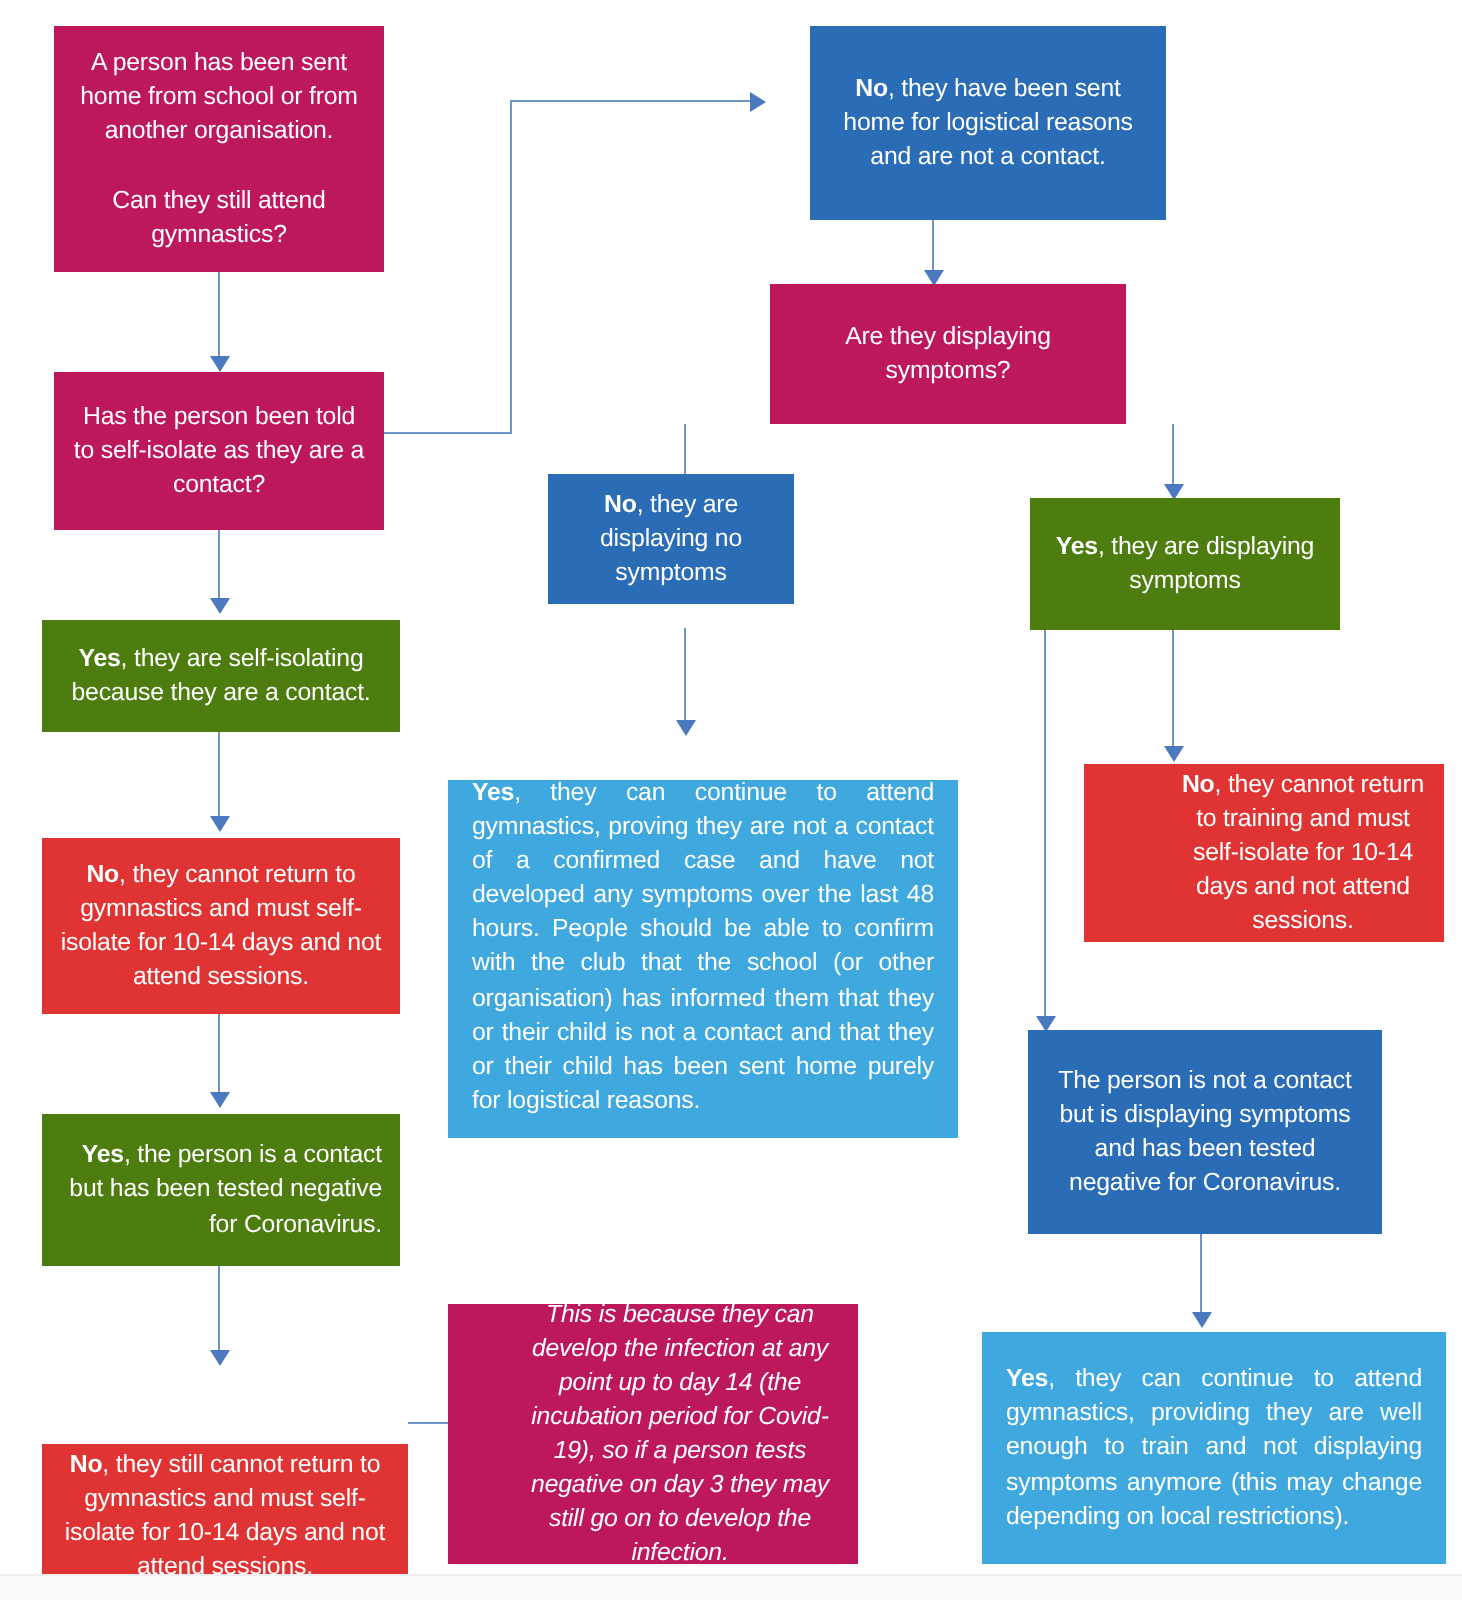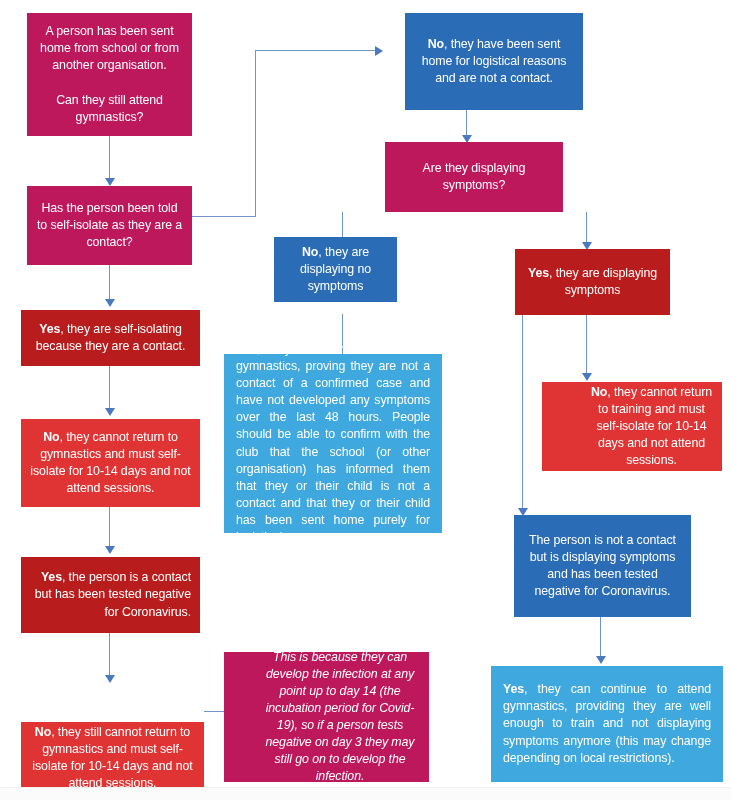--- a/index.html
+++ b/index.html
@@ -41,21 +41,21 @@
     font-size: 12.4px;
     letter-spacing: -0.1px;
     padding: 6px 9px;
   }
   .node .txt { display: block; width: 100%; }
   .node b { font-weight: 700; }
 
   .navy   { background: #be185d; }
   .blue   { background: #2a6cb5; }
   .lblue  { background: #3fa8de; }
-  .orange { background: #b91c1c; }
+  .orange { background: #4d7c0f; }
   .red    { background: #e03434; }
 
   .justify { text-align: justify; text-align-last: left; }
   .justify .txt { text-align: justify; }
   .italic { font-style: italic; }
 
   
   .conn {
     position: absolute;
     background: #6f94c8;
@@ -181,21 +181,21 @@
   <div class="node red" style="left:21px; top:722px; width:183px; height:72px;">
     <span class="txt">
       <b>No</b><span>, they still cannot return to gymnastics and must self-isolate for 10-14 days and not attend sessions.</span>
     </span>
   </div>
 
   <div class="node navy italic" style="left:224px; top:652px; width:205px; height:130px;padding-left:36px;">
     <span class="txt">This is because they can develop the infection at any point up to day 14 (the incubation period for Covid-19), so if a person tests negative on day 3 they may still go on to develop the infection.</span>
   </div>
 
-  <div class="node lblue justify" style="left:224px; top:354px; width:218px; height:179px; padding:10px 12px;">
+  <div class="node lblue justify" style="left:224px; top:390px; width:255px; height:179px; padding:10px 12px;align-items:flex-end;">
     <span class="txt">
       <b>Yes</b><span>, they can continue to attend gymnastics, proving they are not a contact of a confirmed case and have not developed any symptoms over the last 48 hours. People should be able to confirm with the club that the school (or other organisation) has informed them that they or their child is not a contact and that they or their child has been sent home purely for logistical reasons.</span>
     </span>
   </div>
 
   <div class="node red" style="left:542px; top:382px; width:180px; height:89px;padding-left:48px;">
     <span class="txt">
       <b>No</b><span>, they cannot return to training and must self-isolate for 10-14 days and not attend sessions.</span>
     </span>
   </div>

